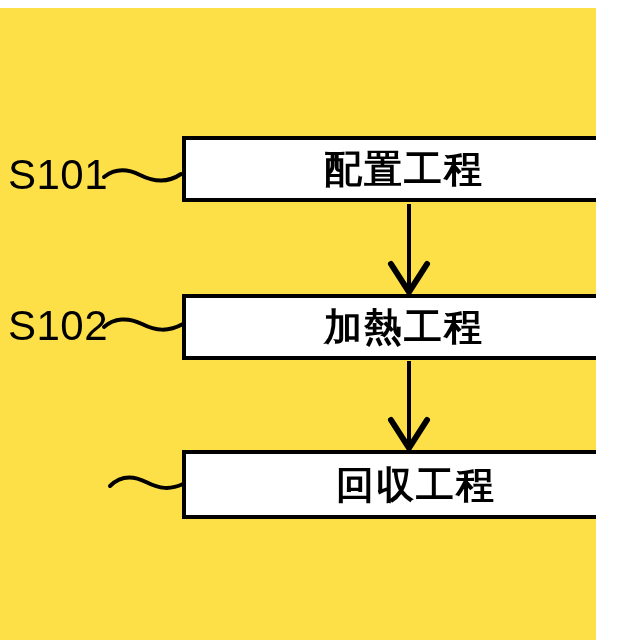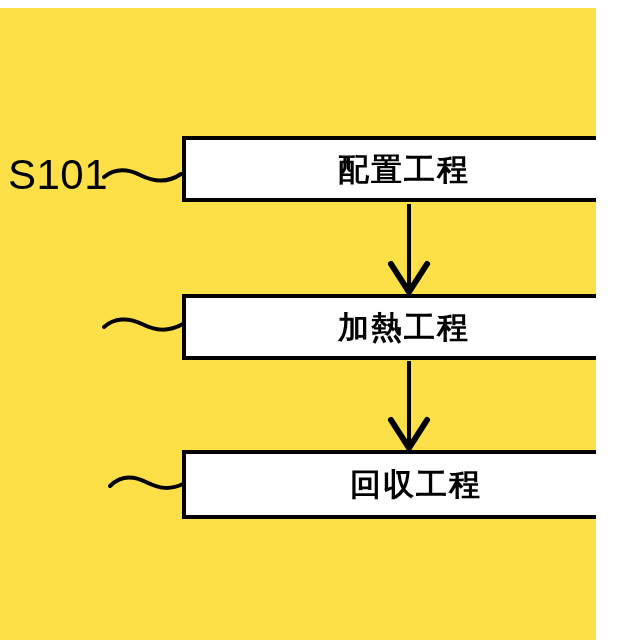--- a/index.html
+++ b/index.html
@@ -36,21 +36,21 @@
     border: 4px solid #000000;
     background: #ffffff;
     display: flex;
     align-items: center;
     justify-content: center;
   }
   #box-1 { top: 128px; height: 66px; }
   #box-2 { top: 286px; height: 66px; font-family: Liberation Serif, serif; }
   #box-3 { top: 442px; height: 69px; padding-left: 24px; }
   .box-label {
-    font-size: 31px;
+    font-size: 38px;
     font-weight: 600;
     letter-spacing: 2px;
     line-height: 1;
     white-space: nowrap;
   }
   .step-label {
     position: absolute;
     left: 8px;
     font-size: 42px;
     font-weight: 400;
@@ -77,20 +77,21 @@
       <polyline points="391,256 409,284 427,256" fill="none" stroke="#000000" stroke-width="6" stroke-linecap="round" stroke-linejoin="miter"></polyline>
     </g>
 
     <g>
       <line x1="409" y1="353" x2="409" y2="437" stroke="#000000" stroke-width="4"></line>
       <polyline points="391,412 409,440 427,412" fill="none" stroke="#000000" stroke-width="6" stroke-linecap="round" stroke-linejoin="miter"></polyline>
     </g>
   </svg>
 
   <div class="step-label" id="label-1">S101</div>
+  <div class="step-label" id="label-2">S102</div>
 
   <div class="process-box" id="box-1">
     <span class="box-label">配置工程</span>
   </div>
   <div class="process-box" id="box-2">
     <span class="box-label">加熱工程</span>
   </div>
   <div class="process-box" id="box-3">
     <span class="box-label">回収工程</span>
   </div>

